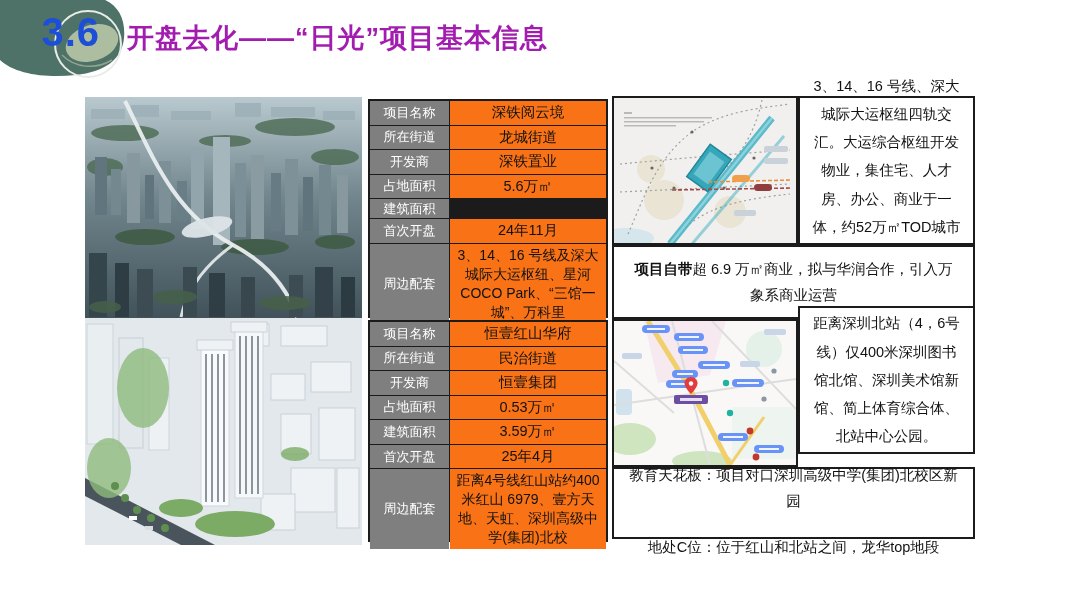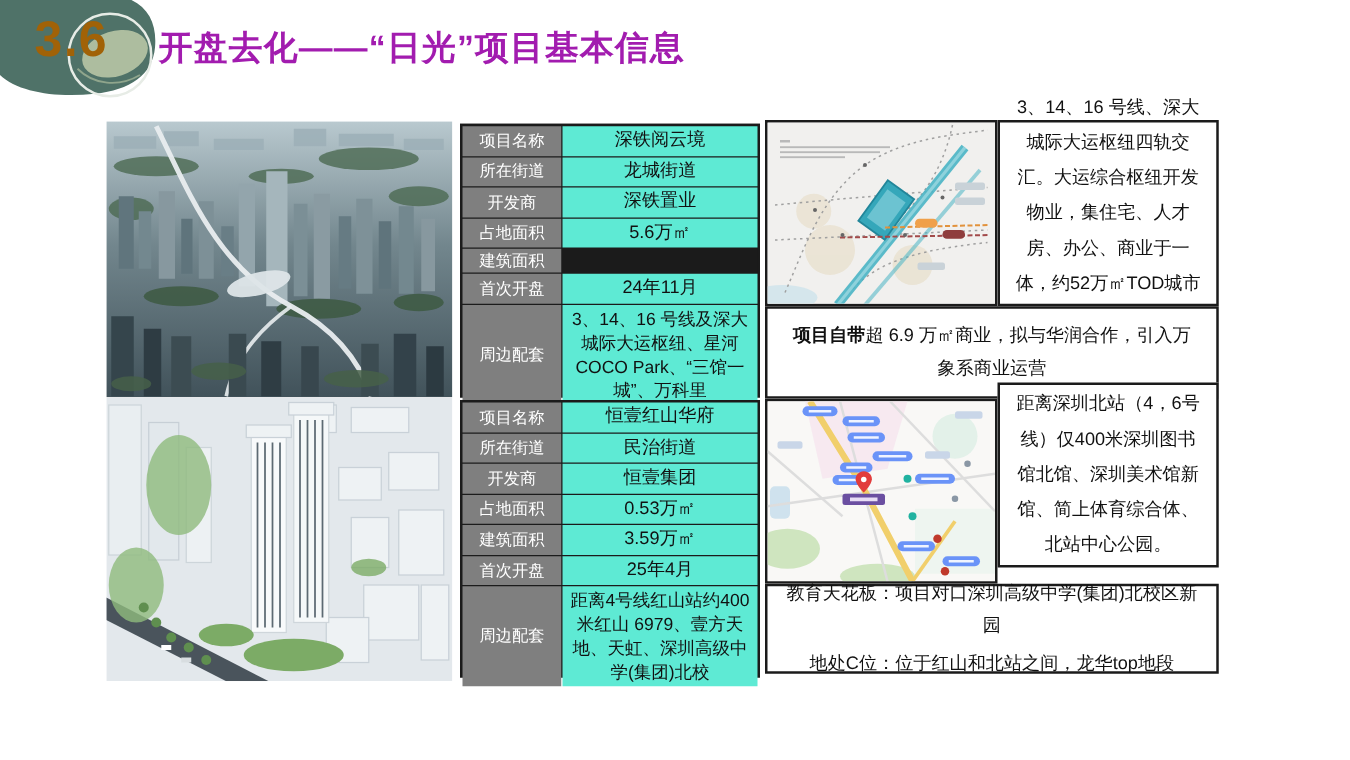--- a/index.html
+++ b/index.html
@@ -2,50 +2,50 @@
 <html><head>
 <meta charset="utf-8">
 <style>
   * { margin:0; padding:0; box-sizing:border-box; }
   html,body { background:#ffffff; }
   body { font-family:"Liberation Sans", sans-serif; }
   .slide { position:relative; width:1080px; height:608px; background:#ffffff; overflow:hidden; }
 
   
   .badge-wrap { position:absolute; left:0; top:0; width:210px; height:110px; }
-  .badge-num { position:absolute; left:14px; top:10px; width:86px; text-align:center;
-               font-size:40px; font-weight:bold; color:#a16207; letter-spacing:1px; }
+  .badge-num { position:absolute; left:14px; top:10px; width:86px; text-align:right;
+               font-size:40px; font-weight:bold; color:#1d4ed8; letter-spacing:1px; }
   .slide-title { position:absolute; left:127px; top:20px; font-size:27px; font-weight:bold;
                  color:#a21caf; letter-spacing:1px; white-space:nowrap; }
 
   
   .cell { position:absolute; background:#ffffff; border:2px solid #1b1b1b; }
 
   
   .img-box { position:absolute; overflow:hidden; }
   .img-box svg { display:block; }
 
   
   .ptable { position:absolute; width:240px; display:grid; border:2px solid #1b1b1b; background:#1b1b1b; grid-gap:1px; }
   .trow { display:grid; grid-template-columns:79px 1fr; grid-gap:1px; }
   .tlabel { background:#7f7f7f; color:#ffffff; font-weight:normal; font-size:13px;
             display:flex; align-items:center; justify-content:center; text-align:center; }
-  .tvalue { background:#5eead4; color:#111; font-size:14.5px;
+  .tvalue { background:#f97316; color:#111; font-size:14.5px;
             display:flex; align-items:center; justify-content:center; text-align:center;
             padding:2px 6px; line-height:1.35; }
   .tvalue.small { font-size:14px; }
 
   
   .txt { display:flex; flex-direction:column; align-items:center; justify-content:center;
          text-align:center; color:#111; }
   .txt-p { font-size:14.5px; line-height:1.95; padding:4px 10px; }
   .note-p { font-size:14.5px; line-height:1.8; padding:2px 14px; }
   .note-p b { font-weight:bold; }
 
-  .nowrapline { display:block; }
+  .nowrapline { display:block;margin-top:16px; }
 </style>
 </head>
 <body>
 
 <div class="slide">
 
   <div class="badge-wrap">
     <svg width="210" height="110" viewBox="0 0 210 110">
       <path d="M-6,-6 L92,-4 C116,0 126,16 124,38 C122,60 104,72 76,75 C40,79 4,72 -6,52 Z" fill="#4f7268"></path>
       <circle cx="88" cy="44" r="33" fill="none" stroke="#e7ece6" stroke-width="2"></circle>

